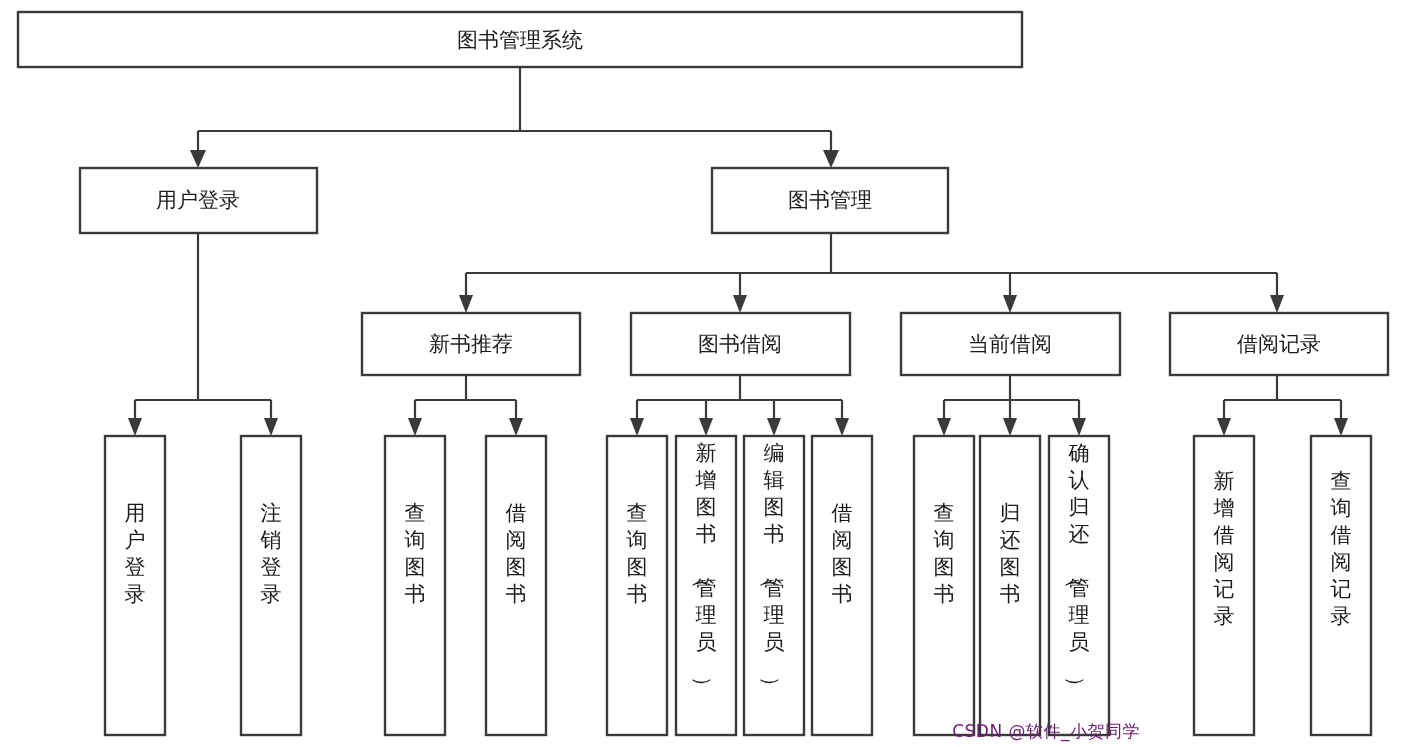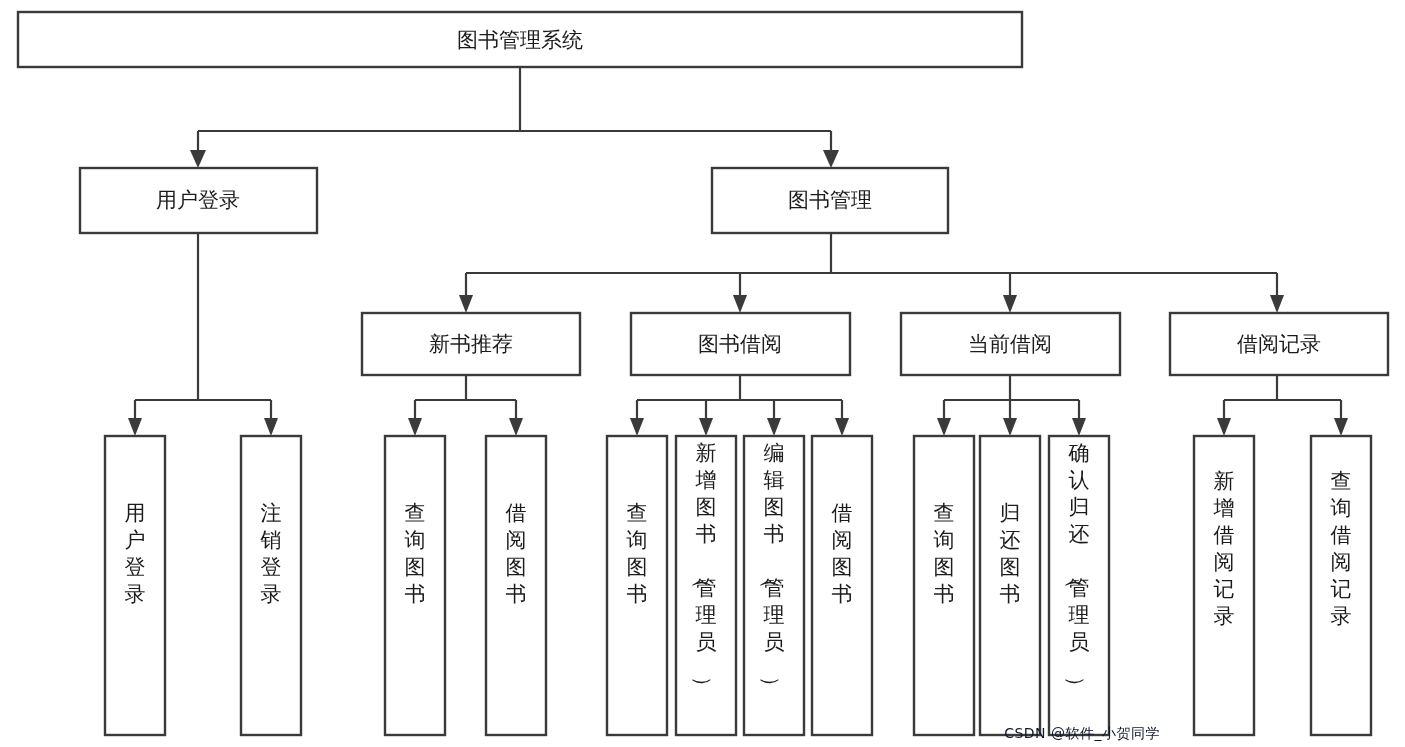--- a/index.html
+++ b/index.html
@@ -50,25 +50,25 @@
     dominant-baseline: middle;
   }
   .node-label-v {
     font-family: "DejaVu Sans", "Liberation Sans", sans-serif;
     font-size: 21px;
     fill: #1b1b1b;
     text-anchor: middle;
   }
   .watermark-text {
     position: absolute;
-    right: 6px;
+    right: 26px;
     bottom: 4px;
     font-family: "DejaVu Sans", "Liberation Sans", sans-serif;
-    font-size: 14px;
-    color: #0f172a;
+    font-size: 17px;
+    color: #701a75;
     letter-spacing: 0.5px;
     white-space: nowrap;
     user-select: none;
   }
 </style>
 </head>
 <body>
 
 <div id="diagram-root">
 

